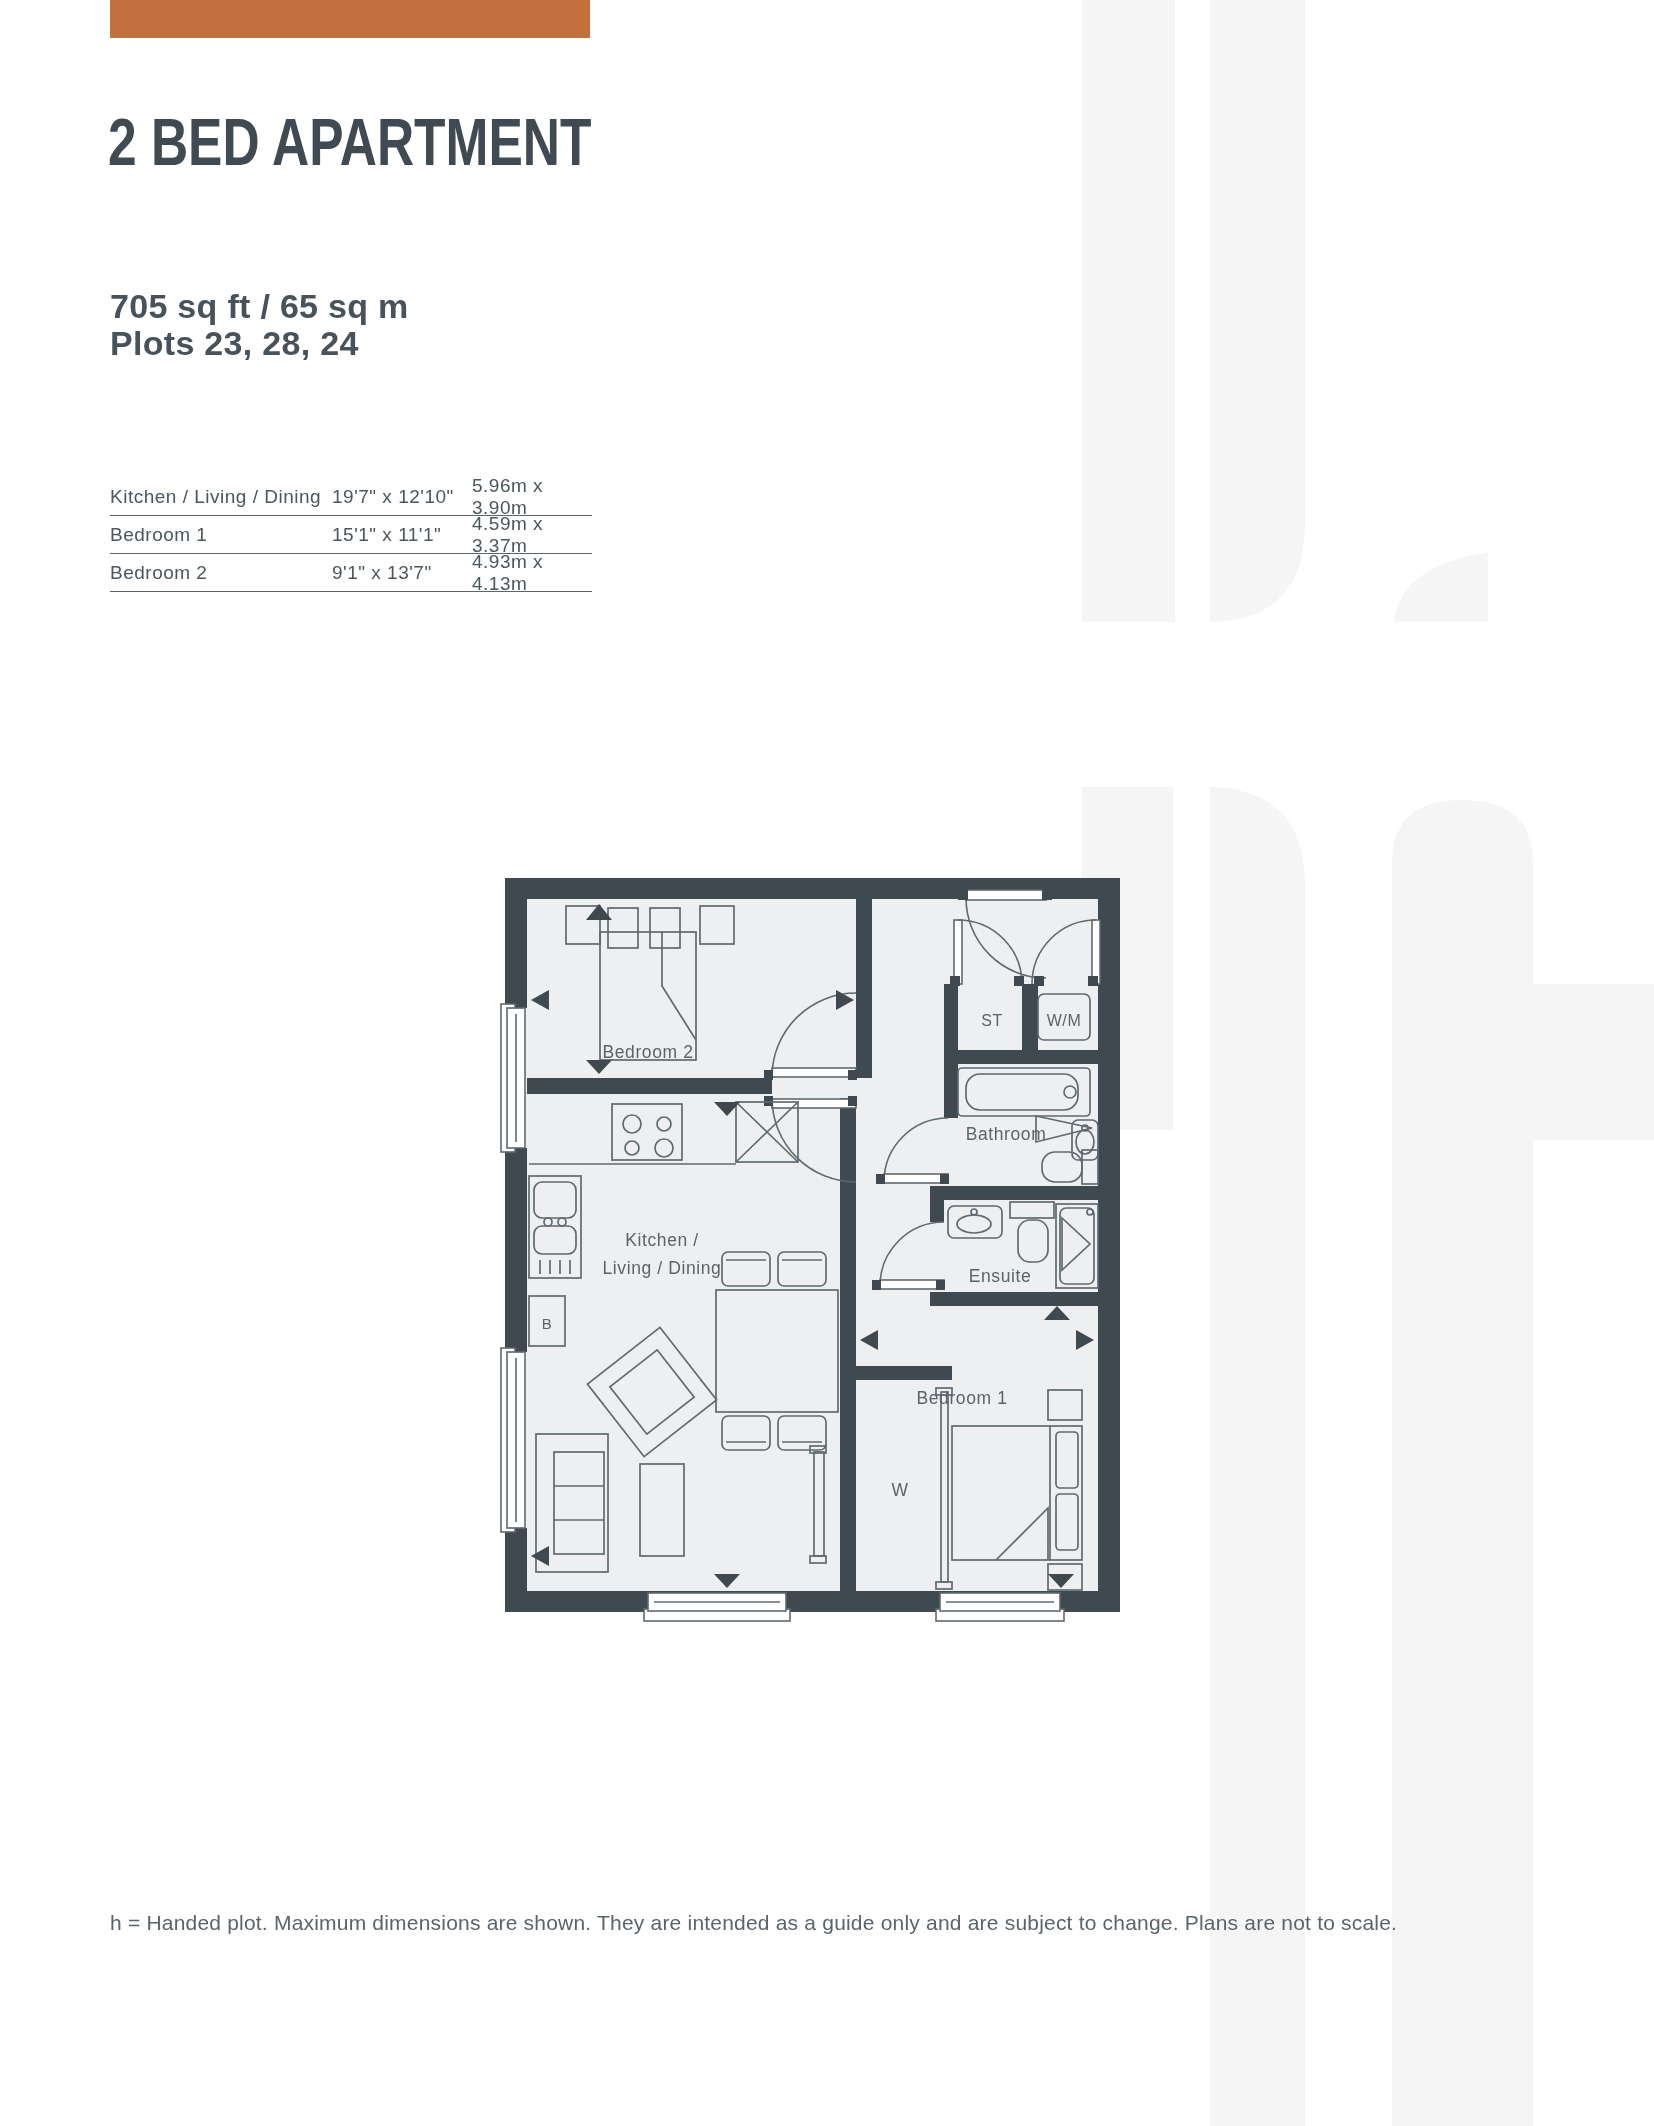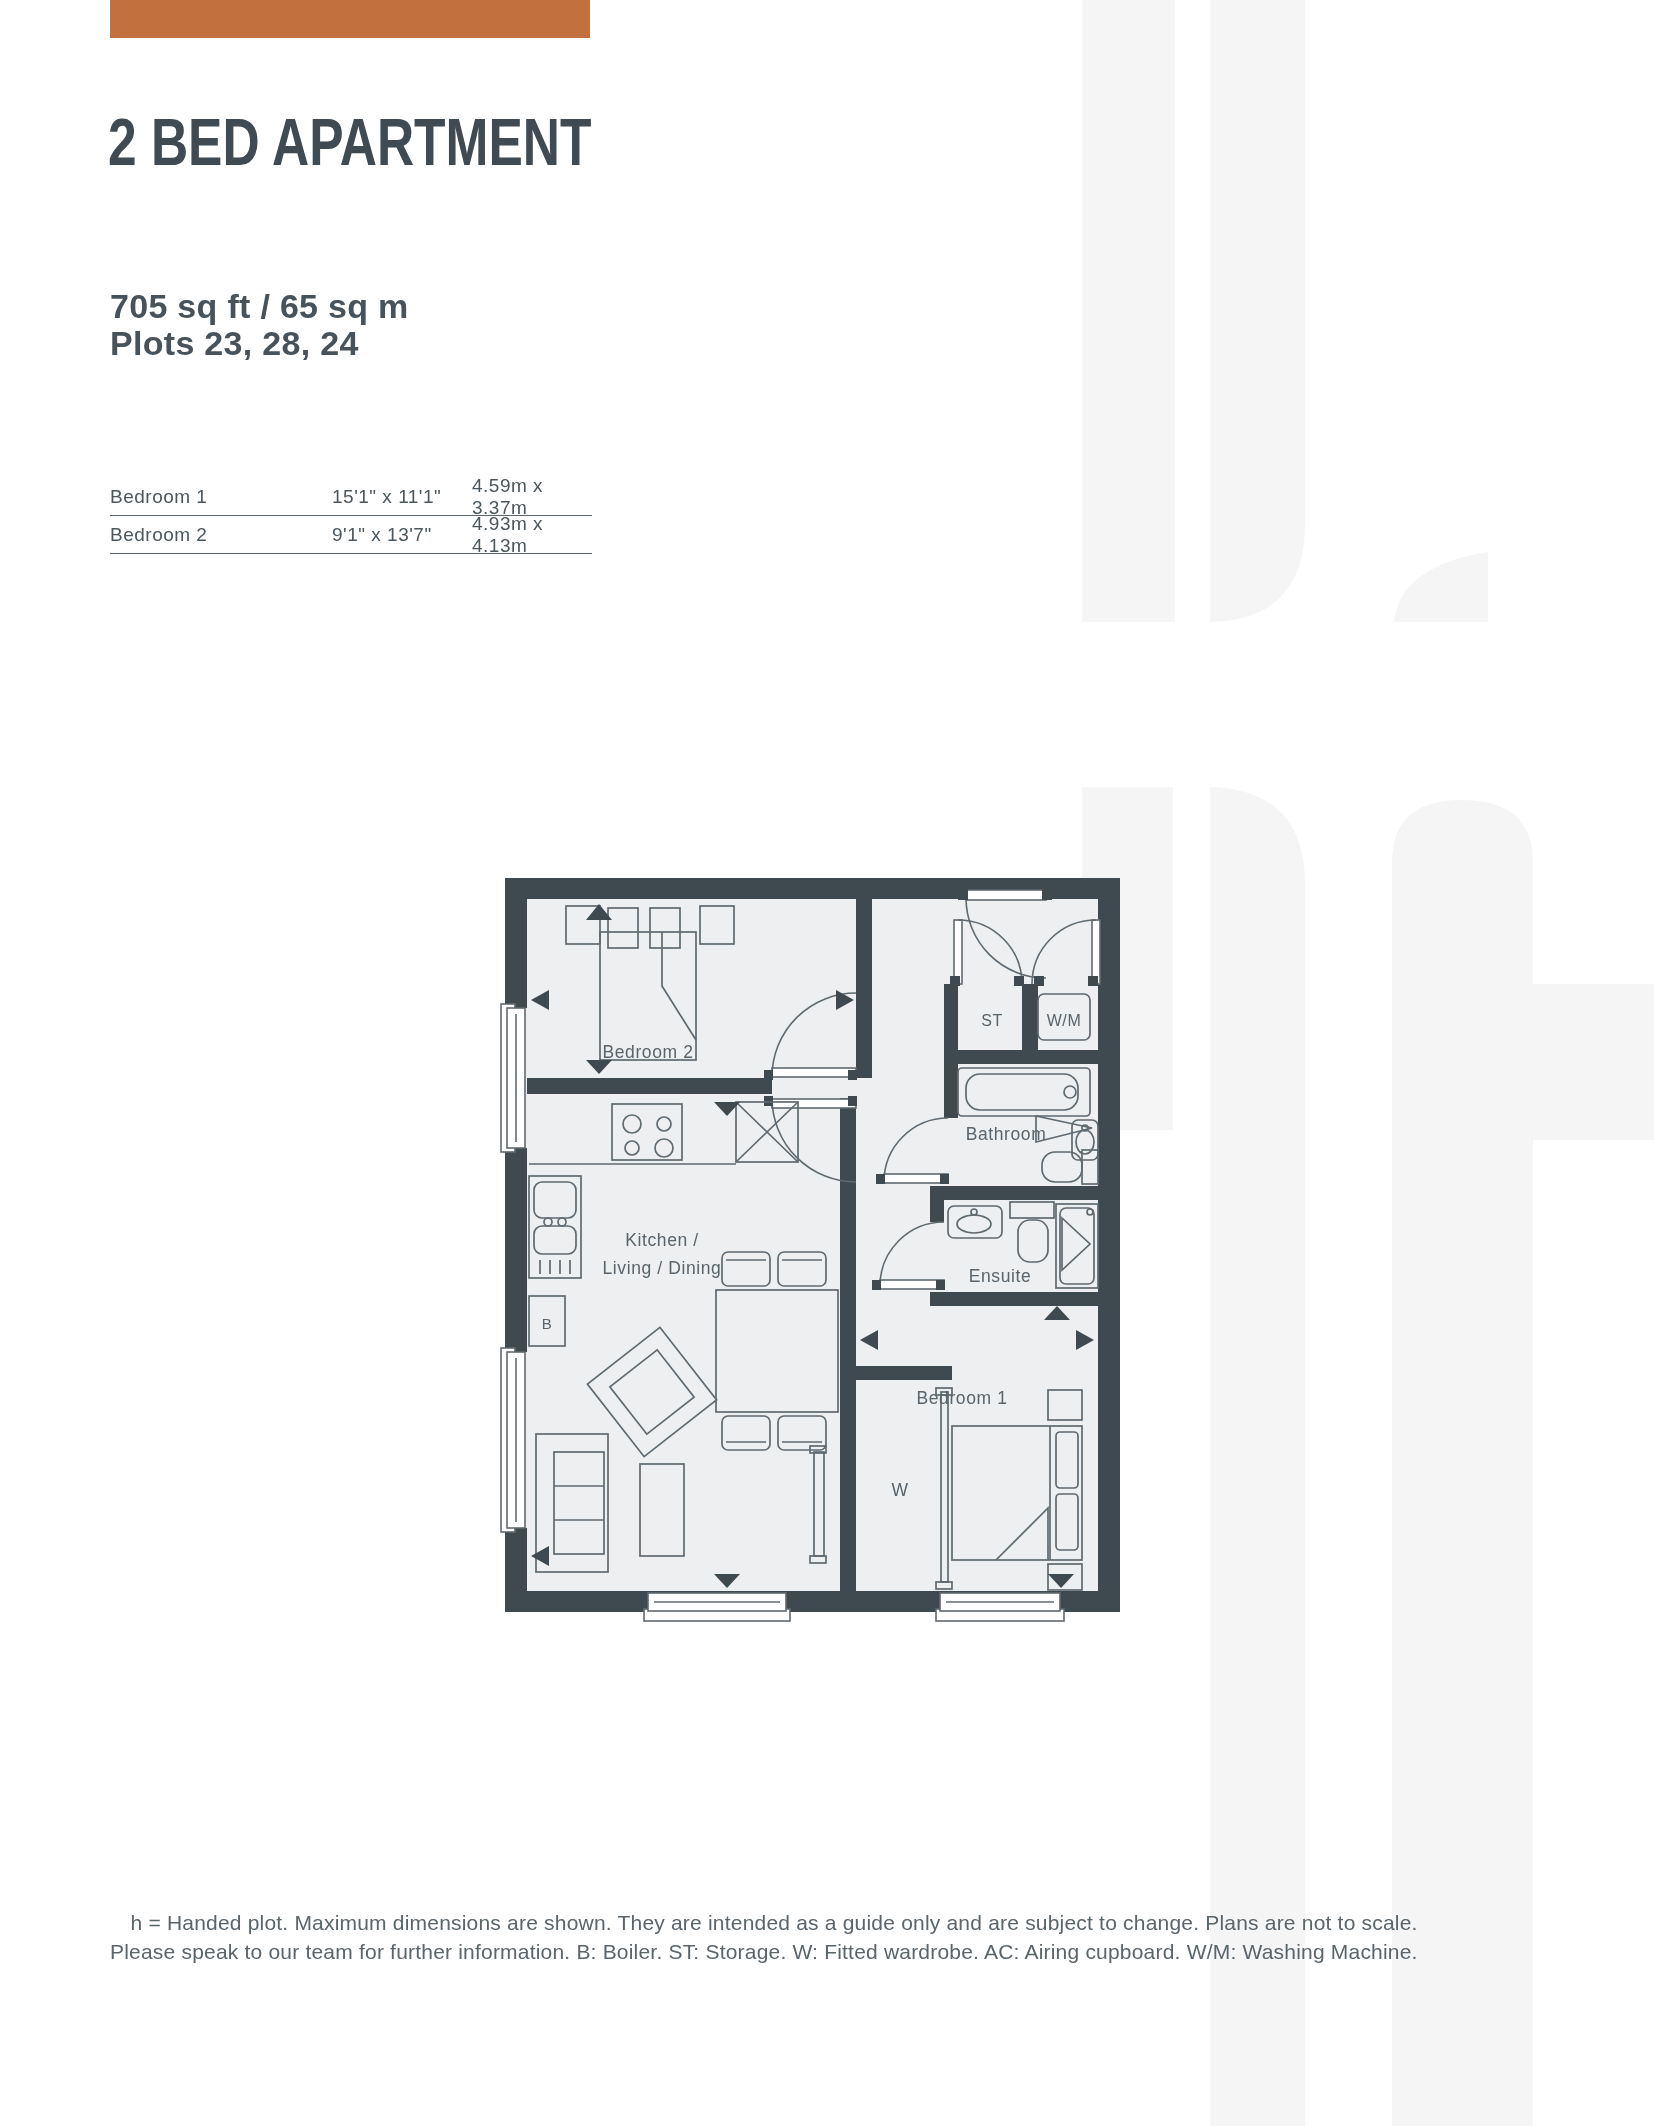--- a/index.html
+++ b/index.html
@@ -281,29 +281,33 @@
 
   <div id="title" class="layer">2 BED APARTMENT</div>
 
   <div id="subtitle" class="layer">
     <div>705 sq ft / 65 sq m</div>
     <div>Plots 23, 28, 24</div>
   </div>
 
   <div id="dims" class="layer">
     <div class="dim-row">
+      <span class="dim-room">Kitchen / Living / Dining</span>
+      <span class="dim-imperial">19'7" x 12'10"</span>
+      <span class="dim-metric">5.96m x 3.90m</span>
+    </div>
+    <div class="dim-row">
       <span class="dim-room">Bedroom 1</span>
       <span class="dim-imperial">15'1" x 11'1"</span>
       <span class="dim-metric">4.59m x 3.37m</span>
     </div>
     <div class="dim-row">
       <span class="dim-room">Bedroom 2</span>
       <span class="dim-imperial">9'1" x 13'7"</span>
       <span class="dim-metric">4.93m x 4.13m</span>
     </div>
   </div>
 
   <div id="footer" class="layer">
     <div>h = Handed plot. Maximum dimensions are shown. They are intended as a guide only and are subject to change. Plans are not to scale.</div>
-    <div>Please speak to our team for further information. B: Boiler. ST: Storage. W: Fitted wardrobe. AC: Airing cupboard. W/M: Washing Machine.</div>
   </div>
 
 </div>
 
 </body></html>

